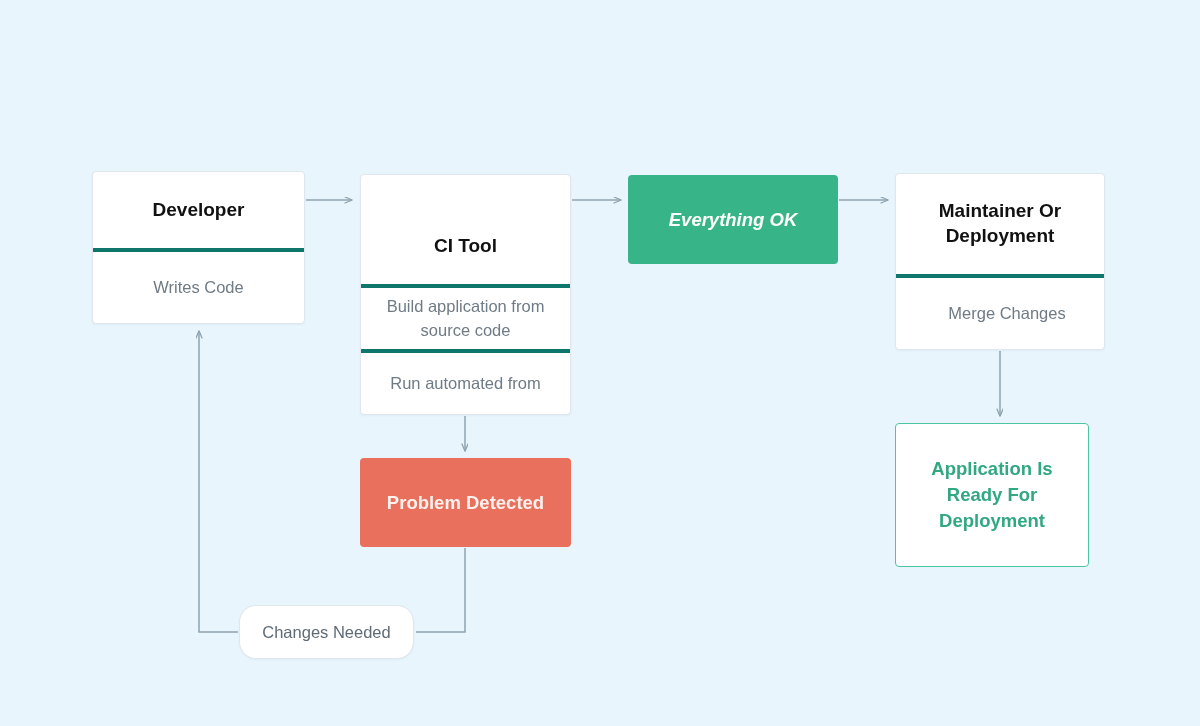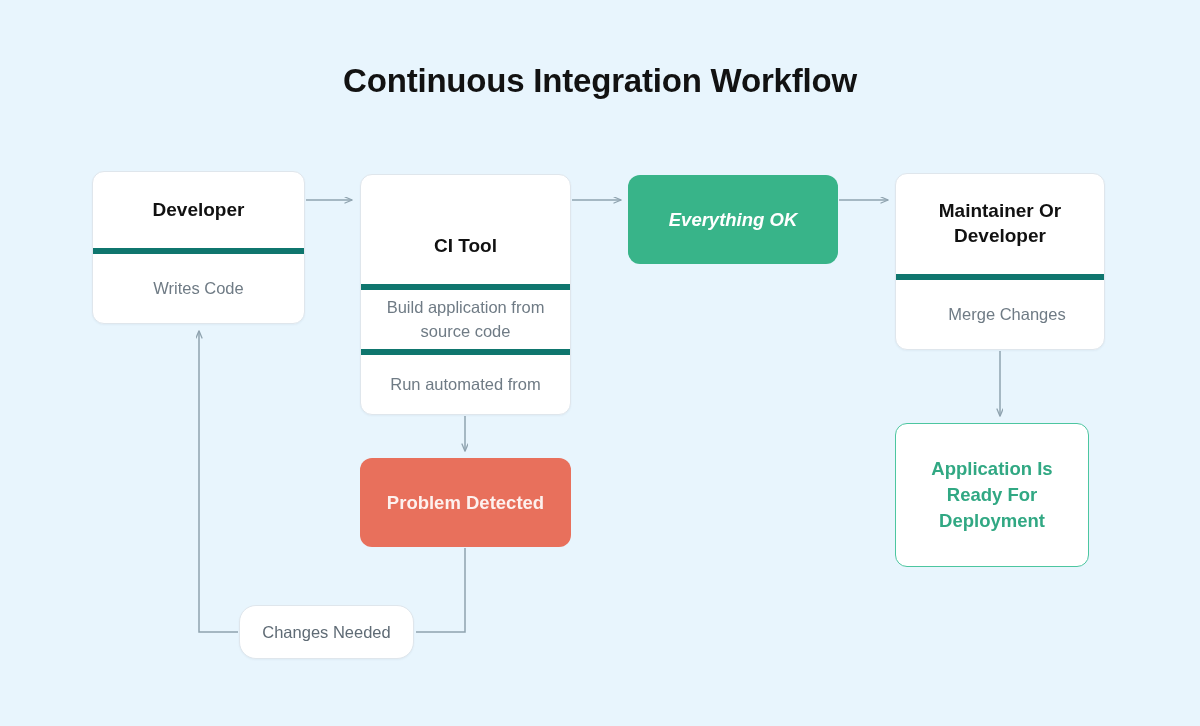--- a/index.html
+++ b/index.html
@@ -34,21 +34,21 @@
     width: 1200px;
     text-align: center;
     font-size: 33px;
     font-weight: bold;
     color: #121212;
     letter-spacing: -0.2px;
   }
 
   .node {
     position: absolute;
-    border-radius: 12px;
+    border-radius: 4px;
     display: flex;
     flex-direction: column;
     background: #ffffff;
   }
 
   .node.plain {
     border: 1px solid #dfe6ec;
     box-shadow: 0 1px 2px rgba(30,60,90,0.05);
   }
 
@@ -68,21 +68,21 @@
   .node-row {
     flex: 1 1 auto;
     display: flex;
     align-items: center;
     justify-content: center;
     text-align: center;
     font-size: 16.5px;
     color: #6f7b85;
     line-height: 1.45;
     padding: 0 14px;
-    border-top: 6px solid #0f766e;
+    border-top: 4px solid #0f766e;
   }
 
   
 
   #node-developer {
     left: 92px; top: 171px;
     width: 213px; height: 153px;
   }
   #node-developer .node-head { height: 76px; }
 
@@ -182,39 +182,38 @@
       <path d="M465,416 L465,451" marker-end="url(#ah)"></path>
 
       <path d="M1000,351 L1000,416" marker-end="url(#ah)"></path>
 
       <path d="M465,548 L465,632 L416,632"></path>
 
       <path d="M238,632 L199,632 L199,331" marker-end="url(#ah)"></path>
     </g>
   </svg>
 
-  <div class="title">Continuous Integration Workflow</div>
 
   <div class="node plain" id="node-developer">
     <div class="node-head">Developer</div>
     <div class="node-row">Writes Code</div>
   </div>
 
   <div class="node plain" id="node-ci-tool">
     <div class="node-head">CI Tool</div>
     <div class="node-row">Build application from source code</div>
     <div class="node-row">Run automated from</div>
   </div>
 
   <div class="node" id="node-everything-ok">
     <div class="chip-label">Everything OK</div>
   </div>
 
   <div class="node plain" id="node-maintainer">
-    <div class="node-head">Maintainer Or Developer</div>
+    <div class="node-head">Maintainer Or Deployment</div>
     <div class="node-row">Merge Changes</div>
   </div>
 
   <div class="node" id="node-problem">
     <div class="chip-label">Problem Detected</div>
   </div>
 
   <div class="node" id="node-deployment">
     <div class="deploy-label">Application Is Ready For Deployment</div>
   </div>

